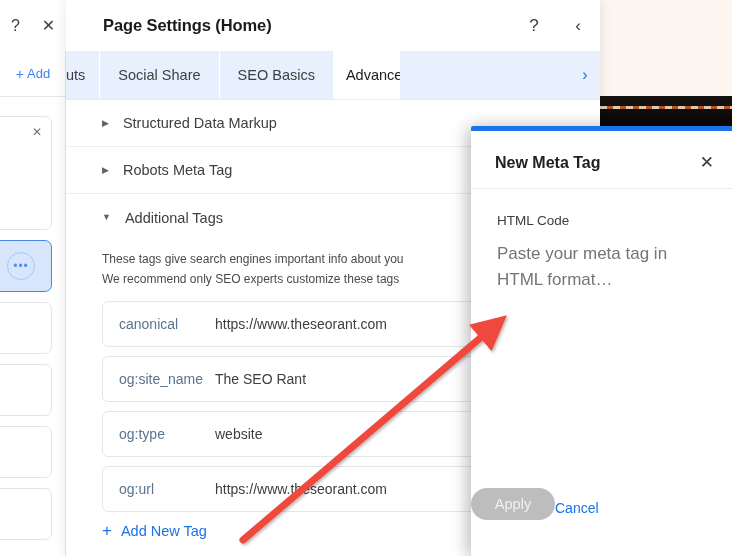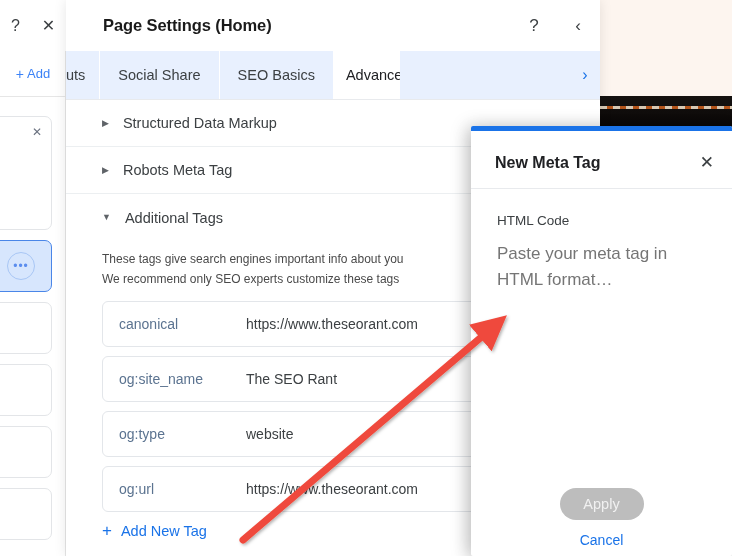--- a/index.html
+++ b/index.html
@@ -144,21 +144,21 @@
   .section-desc {
     padding: 8px 34px 12px 36px;
     font-size: 12px; line-height: 20px; color: #4a4a4a;
     white-space: nowrap; overflow: hidden;
   }
 
   .tag-list { padding: 0 20px 0 36px; }
   .tag-row {
     display: flex; align-items: center; height: 46px; margin-bottom: 9px;
     border: 1px solid #e3e6ea; border-radius: 6px; padding: 0 16px;
-    background: #ffffff; cursor: pointer; gap: 31px;
+    background: #ffffff; cursor: pointer;
   }
   .tag-key {
     font-size: 14px; color: #5b7390; min-width: 96px;
   }
   .tag-val { font-size: 14px; color: #3c4043; }
 
   .add-new-tag {
     display: flex; align-items: center; gap: 9px;
     padding-left: 36px; margin-top: 4px;
     color: #1a73e8; font-size: 14.5px; cursor: pointer;
@@ -185,21 +185,21 @@
   .meta-body { padding: 24px 24px 0 26px; height: 280px; }
   .meta-label { font-size: 13.5px; color: #3c4043; margin-bottom: 13px; }
   .meta-input {
     font-size: 17px; color: #c3c6cb; line-height: 26px;
     border: none; outline: none; width: 100%; background: transparent;
     font-family: "Liberation Sans", sans-serif;
     resize: none; height: 160px;
   }
   .meta-foot {
     position: absolute; bottom: 0; left: 0; right: 0; height: 88px;
-    display: flex; flex-direction: column; align-items: center;
+    display: flex; 
     padding-top: 20px;
   }
   .apply-btn {
     width: 84px; height: 32px; border-radius: 16px;
     background: #bdbdbd; color: #f1f1f1; border: none;
     font-size: 14.5px; font-family: "Liberation Sans", sans-serif;
     cursor: default;
   }
   .cancel-link {
     margin-top: 12px; color: #1a73e8; font-size: 14px; cursor: pointer;

